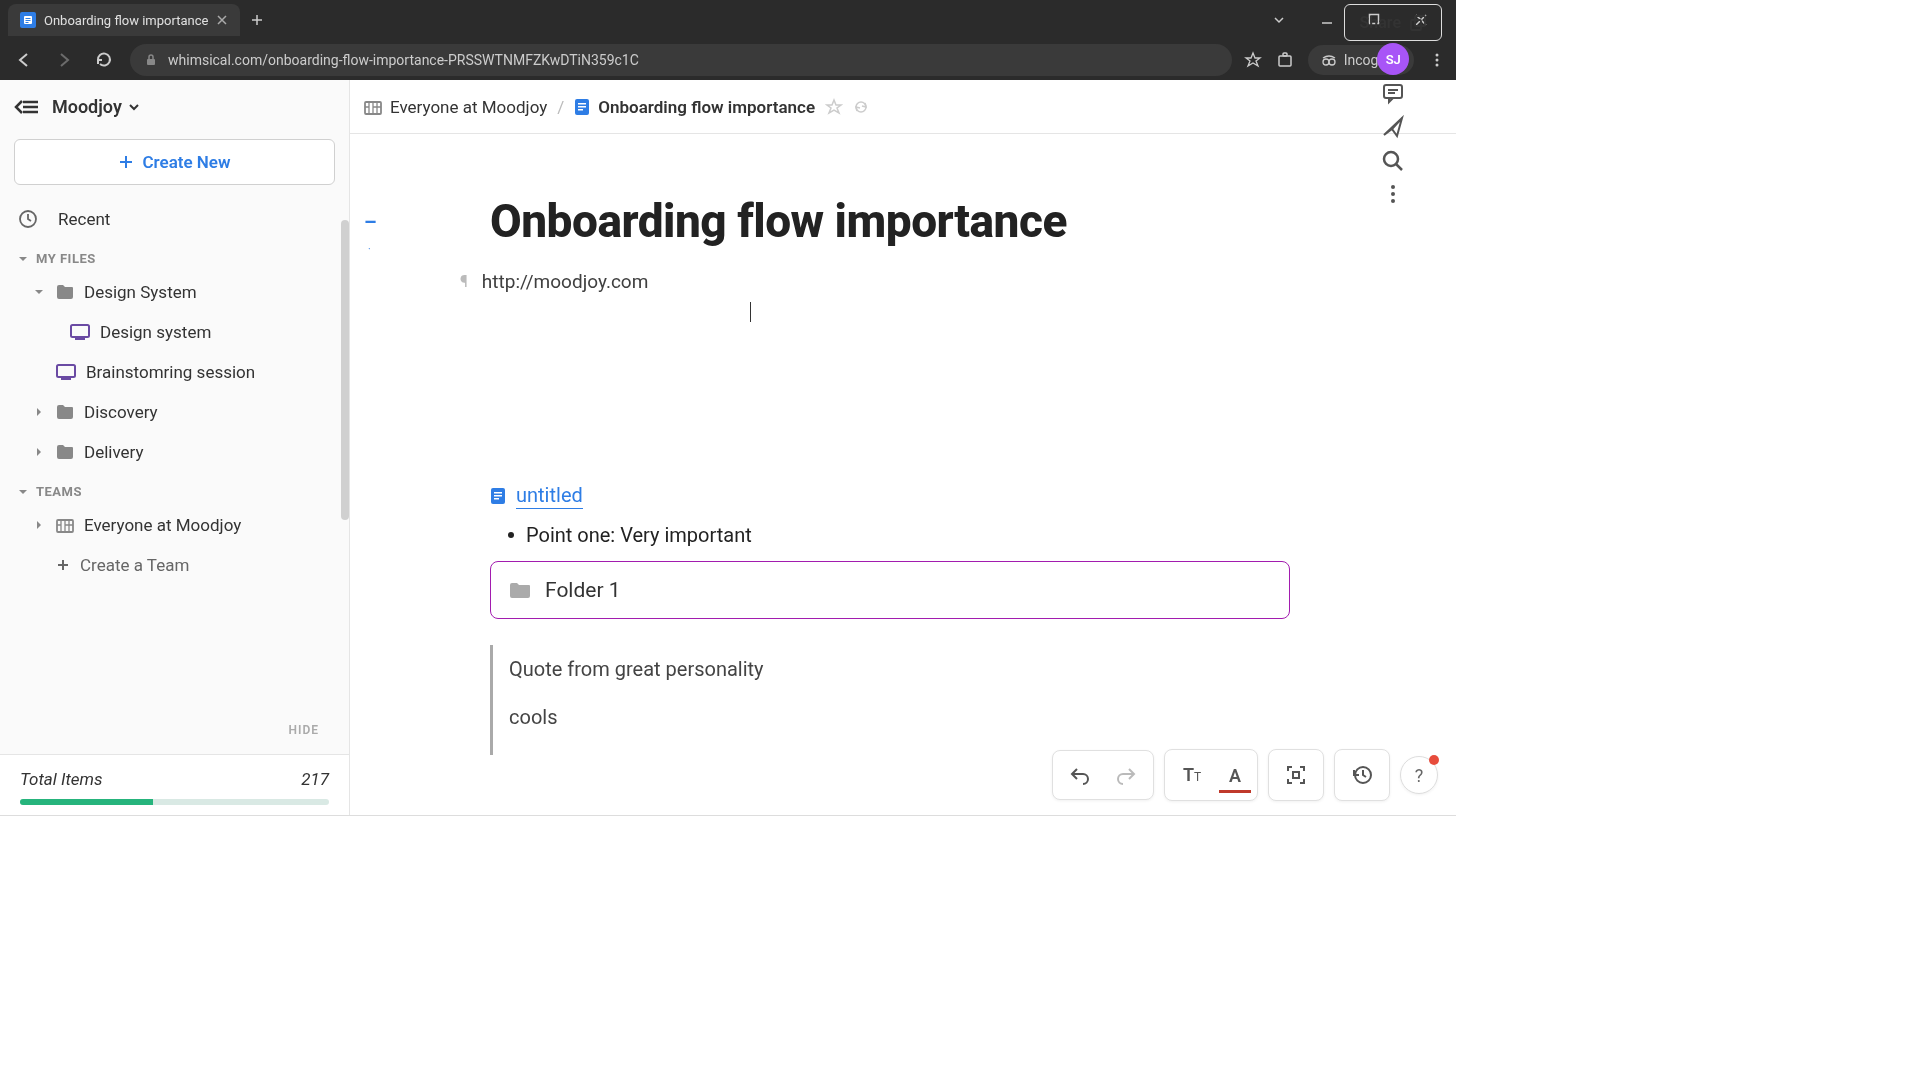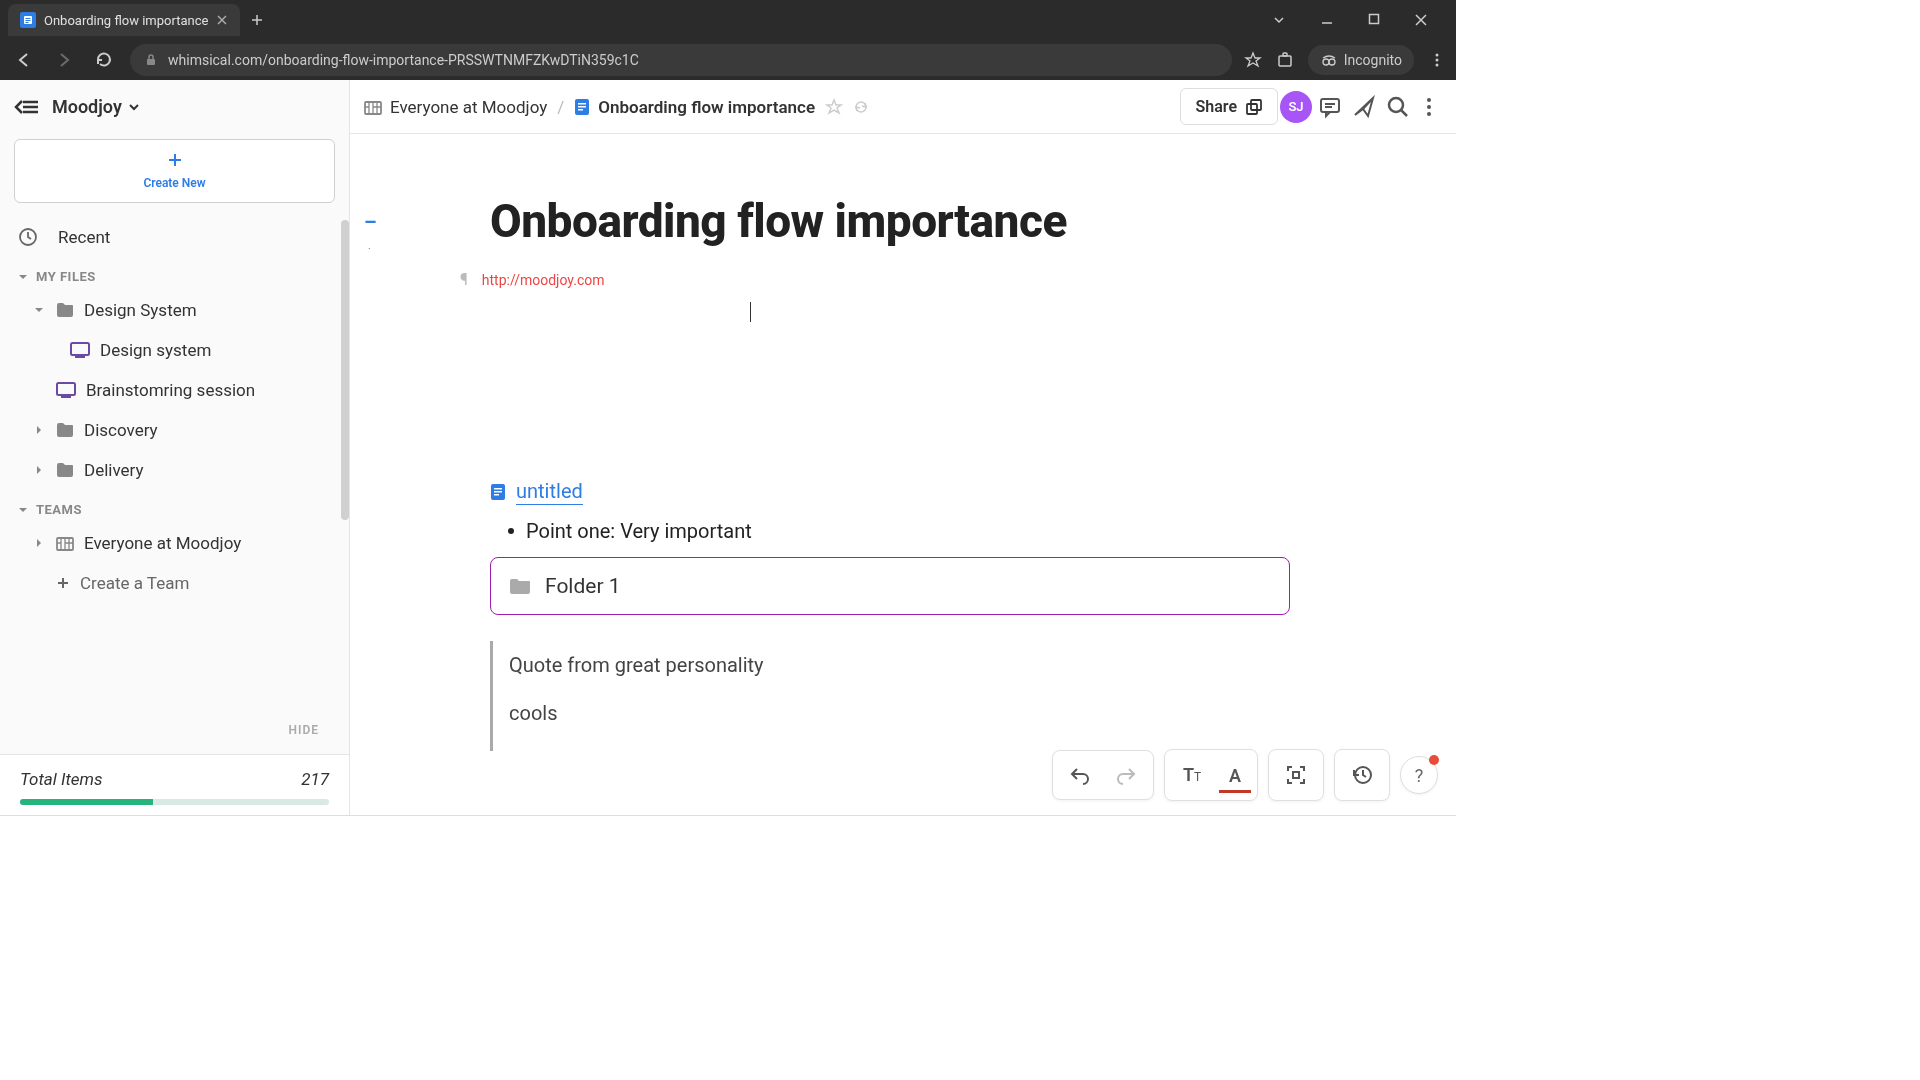--- a/index.html
+++ b/index.html
@@ -25,21 +25,21 @@
 .incog-pill { display: flex; align-items: center; gap: 6px; background: #3a3a3a; padding: 6px 12px; border-radius: 16px; font-size: 14px; }
 
 
 .app { display: flex; height: calc(816px - 80px); background: #fff; border-bottom: 1px solid #ddd; position: relative; }
 
 
 .sidebar { width: 350px; border-right: 1px solid #e5e5e5; display: flex; flex-direction: column; background: #fafafa; position: relative; }
 .sb-top { display: flex; align-items: center; padding: 16px 14px; gap: 12px; }
 .collapse-btn { cursor: pointer; color: #333; }
 .workspace { display: flex; align-items: center; gap: 6px; font-size: 18px; font-weight: 600; color: #333; cursor: pointer; }
-.create-new { margin: 6px 14px 14px; padding: 12px; border: 1px solid #d0d0d0; border-radius: 6px; background: #fff; display: flex; align-items: center; justify-content: center; gap: 8px; color: #2e7de5; font-weight: 600; font-size: 12px; cursor: pointer; flex-direction: column; }
+.create-new { margin: 6px 14px 14px; padding: 12px; border: 1px solid #d0d0d0; border-radius: 6px; background: #fff; display: flex; align-items: center; justify-content: center; gap: 8px; color: #2e7de5; font-weight: 600; font-size: 17px; cursor: pointer; }
 .sb-item { display: flex; align-items: center; gap: 20px; padding: 10px 18px; font-size: 17px; color: #333; cursor: pointer; }
 .sb-section { padding: 12px 18px 6px; display: flex; align-items: center; gap: 8px; font-size: 13px; font-weight: 700; letter-spacing: 0.5px; color: #888; cursor: pointer; }
 .tree-item { display: flex; align-items: center; gap: 10px; padding: 10px 18px 10px 34px; font-size: 17px; color: #333; cursor: pointer; }
 .tree-item.nested { padding-left: 70px; }
 .tree-item.nested2 { padding-left: 56px; }
 .tree-caret { width: 12px; color: #888; }
 .folder-ic { color: #888; }
 .board-ic { color: #6a4aa3; }
 .team-ic { color: #888; }
 .hide-label { position: absolute; right: 30px; bottom: 78px; font-size: 12px; letter-spacing: 1px; color: #aaa; font-weight: 600; }
@@ -50,34 +50,34 @@
 .sb-scrollbar { position: absolute; right: 0; top: 140px; width: 8px; height: 300px; background: #d0d0d0; border-radius: 4px; }
 
 
 .main { flex: 1; display: flex; flex-direction: column; position: relative; }
 .topbar { height: 54px; border-bottom: 1px solid #e5e5e5; display: flex; align-items: center; padding: 0 14px; gap: 10px; }
 .breadcrumb { display: flex; align-items: center; gap: 10px; font-size: 17px; color: #333; }
 .bc-item { display: flex; align-items: center; gap: 8px; cursor: pointer; }
 .bc-sep { color: #bbb; }
 .star-ic { color: #ccc; cursor: pointer; }
 .sync-ic { color: #ccc; cursor: pointer; }
-.tb-right { margin-left: auto; display: flex; align-items: center; gap: 2px; }
+.tb-right { margin-left: auto; display: flex; align-items: center; gap: 2px; flex-direction: column; }
 .share-btn { display: flex; align-items: center; gap: 8px; border: 1px solid #ddd; padding: 8px 14px; border-radius: 6px; font-size: 16px; font-weight: 600; color: #333; cursor: pointer; }
 .avatar { width: 32px; height: 32px; border-radius: 50%; background: #a855f7; color: #fff; display: flex; align-items: center; justify-content: center; font-size: 13px; font-weight: 600; cursor: pointer; }
 .tb-icon { color: #555; cursor: pointer; padding: 4px; }
 
 
 .doc { flex: 1; overflow: auto; position: relative; padding: 60px 0 120px 140px; }
 .doc-gutter { position: absolute; left: 14px; top: 76px; color: #2e7de5; font-size: 20px; font-weight: 700; }
 .doc-gutter2 { position: absolute; left: 18px; top: 110px; color: #2e7de5; font-size: 10px; }
 .doc-title { font-size: 46px; font-weight: 800; color: #222; margin-bottom: 22px; letter-spacing: -0.5px; }
 .doc-h { font-size: 20px; font-weight: 700; color: #222; margin-bottom: 6px; }
 .doc-link-row { display: flex; align-items: center; gap: 14px; margin-left: -30px; }
 .pilcrow { color: #bbb; font-size: 16px; }
-.doc-link { color: #ef4444; font-size: 14px; cursor: pointer; }
+.doc-link { color: #404040; font-size: 19px; cursor: pointer; }
 .text-cursor { position: absolute; left: 400px; top: 168px; width: 1px; height: 20px; background: #333; }
 .embed-doc { display: flex; align-items: center; gap: 10px; margin-top: 190px; }
 .embed-doc .doc-ic { color: #2e7de5; }
 .embed-doc span.title { color: #2e7de5; font-size: 20px; border-bottom: 1px solid #2e7de5; padding-bottom: 1px; cursor: pointer; }
 .bullet-item { display: flex; align-items: center; gap: 12px; margin: 14px 0 14px 18px; font-size: 20px; color: #222; }
 .bullet-dot { width: 6px; height: 6px; background: #222; border-radius: 50%; }
 .folder-block { display: flex; align-items: center; gap: 14px; border: 1px solid #a21caf; border-radius: 8px; padding: 16px 18px; margin: 6px 0 26px; font-size: 21px; color: #333; max-width: 800px; cursor: pointer; }
 .quote-block { border-left: 3px solid #aaa; padding: 2px 0 2px 16px; margin-top: 4px; max-width: 800px; }
 .quote-block p { font-size: 20px; color: #444; margin: 10px 0 24px; }
 

